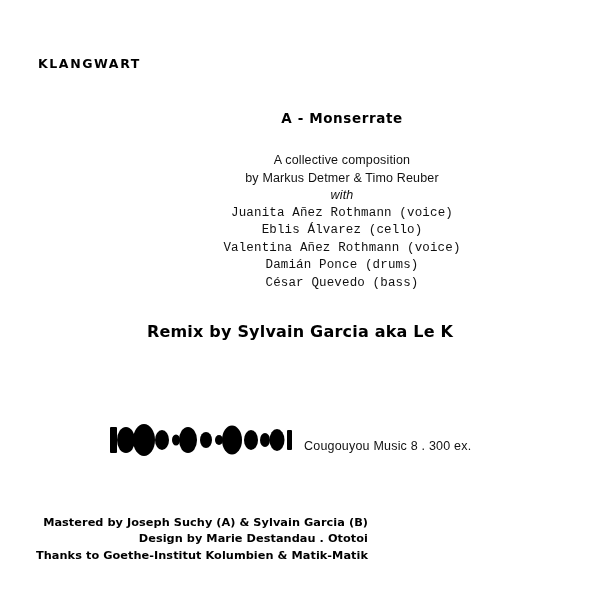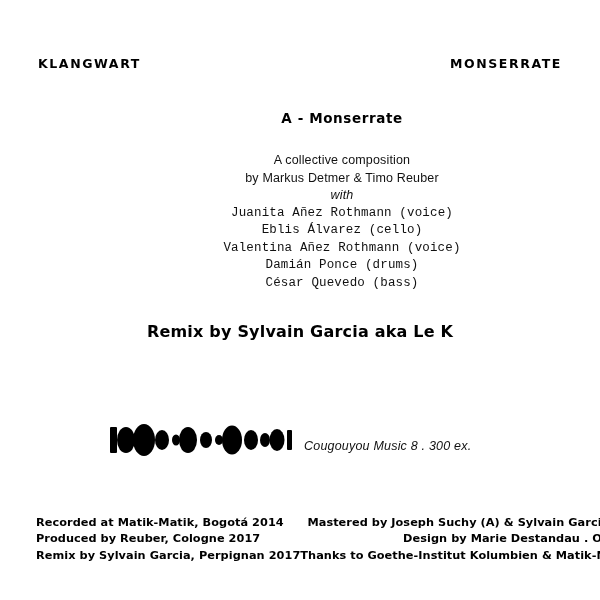--- a/index.html
+++ b/index.html
@@ -106,21 +106,20 @@
     left: 108px;
     top: 0px;
   }
   .label-text {
     position: absolute;
     left: 304px;
     top: 27px;
     font-size: 12.5px;
     color: #111;
     letter-spacing: 0.2px;
-    font-style: italic;
   }
 
   
   .footer {
     position: absolute;
     left: 36px;
     right: 34px;
     bottom: 36px;
     display: flex;
     justify-content: space-between;
@@ -139,21 +138,20 @@
 
   .footer-col div { white-space: nowrap; }
 </style>
 </head>
 <body>
 
 <div class="sleeve">
 
   <div class="header">
     <div class="brand">KLANGWART</div>
-    <div class="brand">MONSERRATE</div>
   </div>
 
   <div class="side-a">
     <div class="side-title">A - Monserrate</div>
     <div class="credit-line">A collective composition</div>
     <div class="credit-line">by Markus Detmer &amp; Timo Reuber</div>
     <div class="credit-line with">with</div>
     <div class="performers">
       <div class="credit-line">Juanita Añez Rothmann (voice)</div>
       <div class="credit-line">Eblis Álvarez (cello)</div>
@@ -184,25 +182,20 @@
           <ellipse cx="157" cy="28" rx="5" ry="7"></ellipse>
           <ellipse cx="169" cy="28" rx="7.5" ry="11"></ellipse>
           <rect x="179" y="18" width="5" height="20" rx="1"></rect>
         </g>
       </svg>
     </div>
     <div class="label-text">Cougouyou Music 8 . 300 ex.</div>
   </div>
 
   <div class="footer">
-    <div class="footer-col left">
-      <div>Recorded at Matik-Matik, Bogotá 2014</div>
-      <div>Produced by Reuber, Cologne 2017</div>
-      <div>Remix by Sylvain Garcia, Perpignan 2017</div>
-    </div>
     <div class="footer-col right">
       <div>Mastered by Joseph Suchy (A) &amp; Sylvain Garcia (B)</div>
       <div>Design by Marie Destandau . Ototoi</div>
       <div>Thanks to Goethe-Institut Kolumbien &amp; Matik-Matik</div>
     </div>
   </div>
 
 </div>
 
 </body></html>

